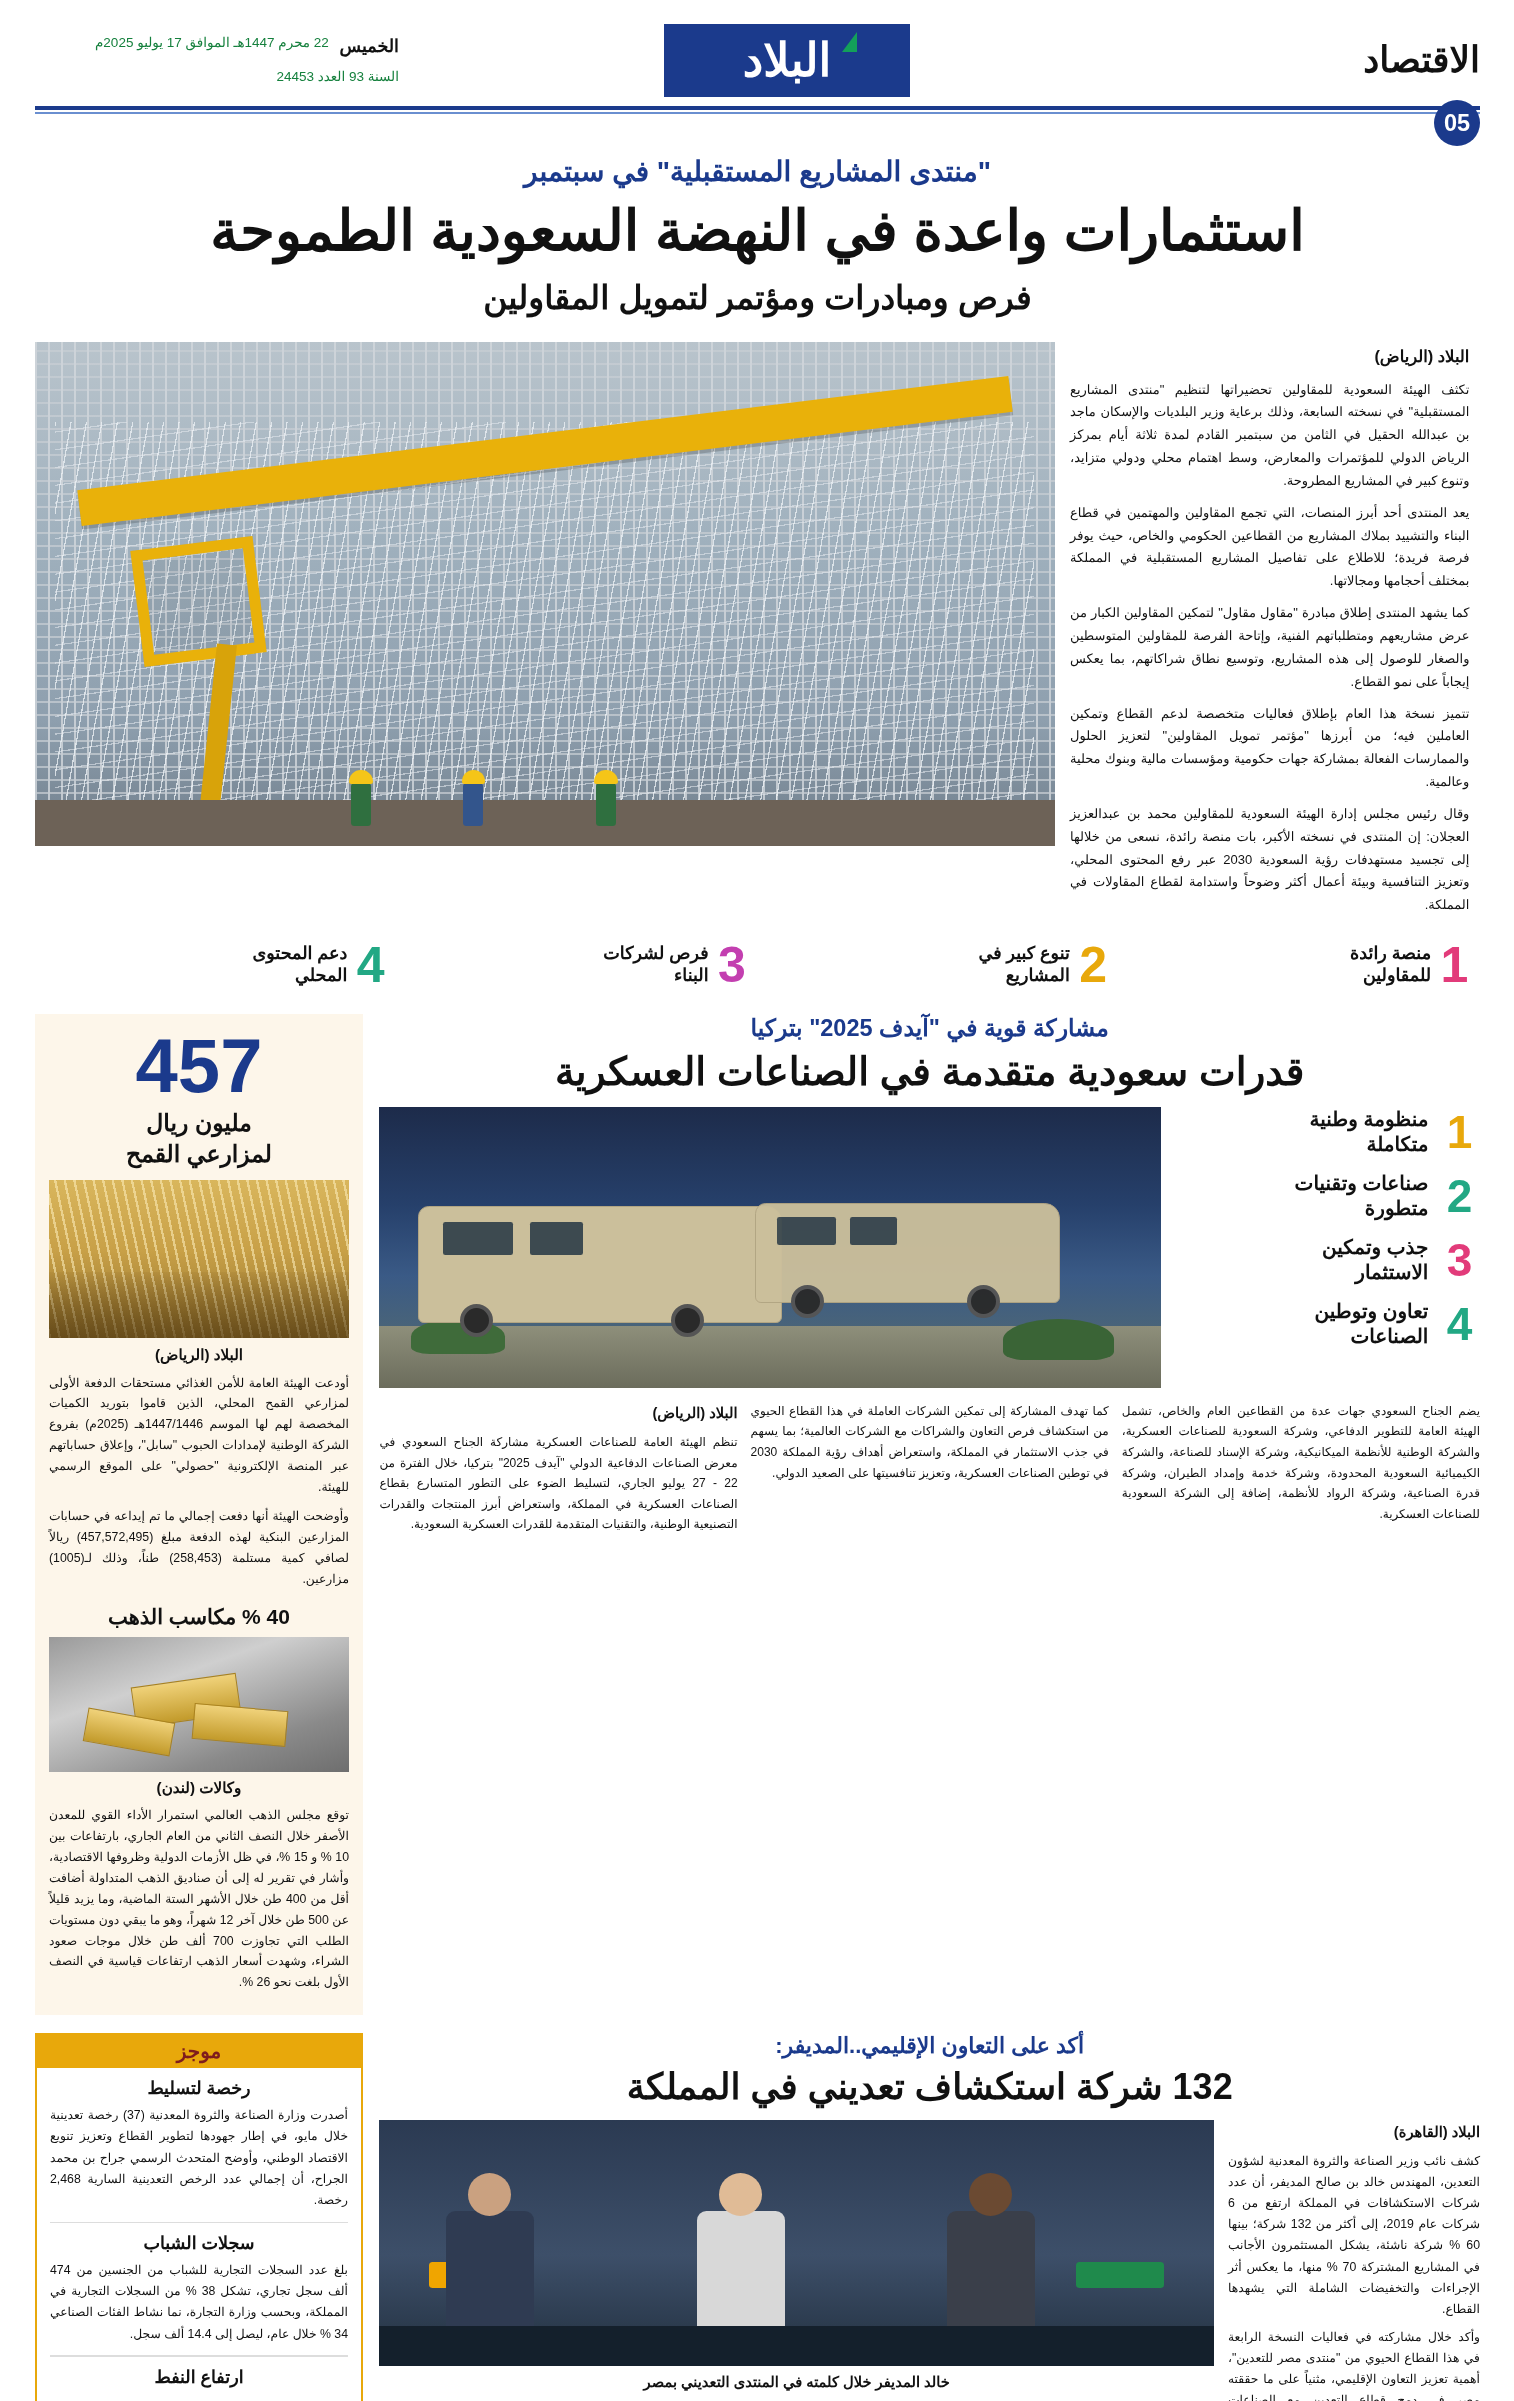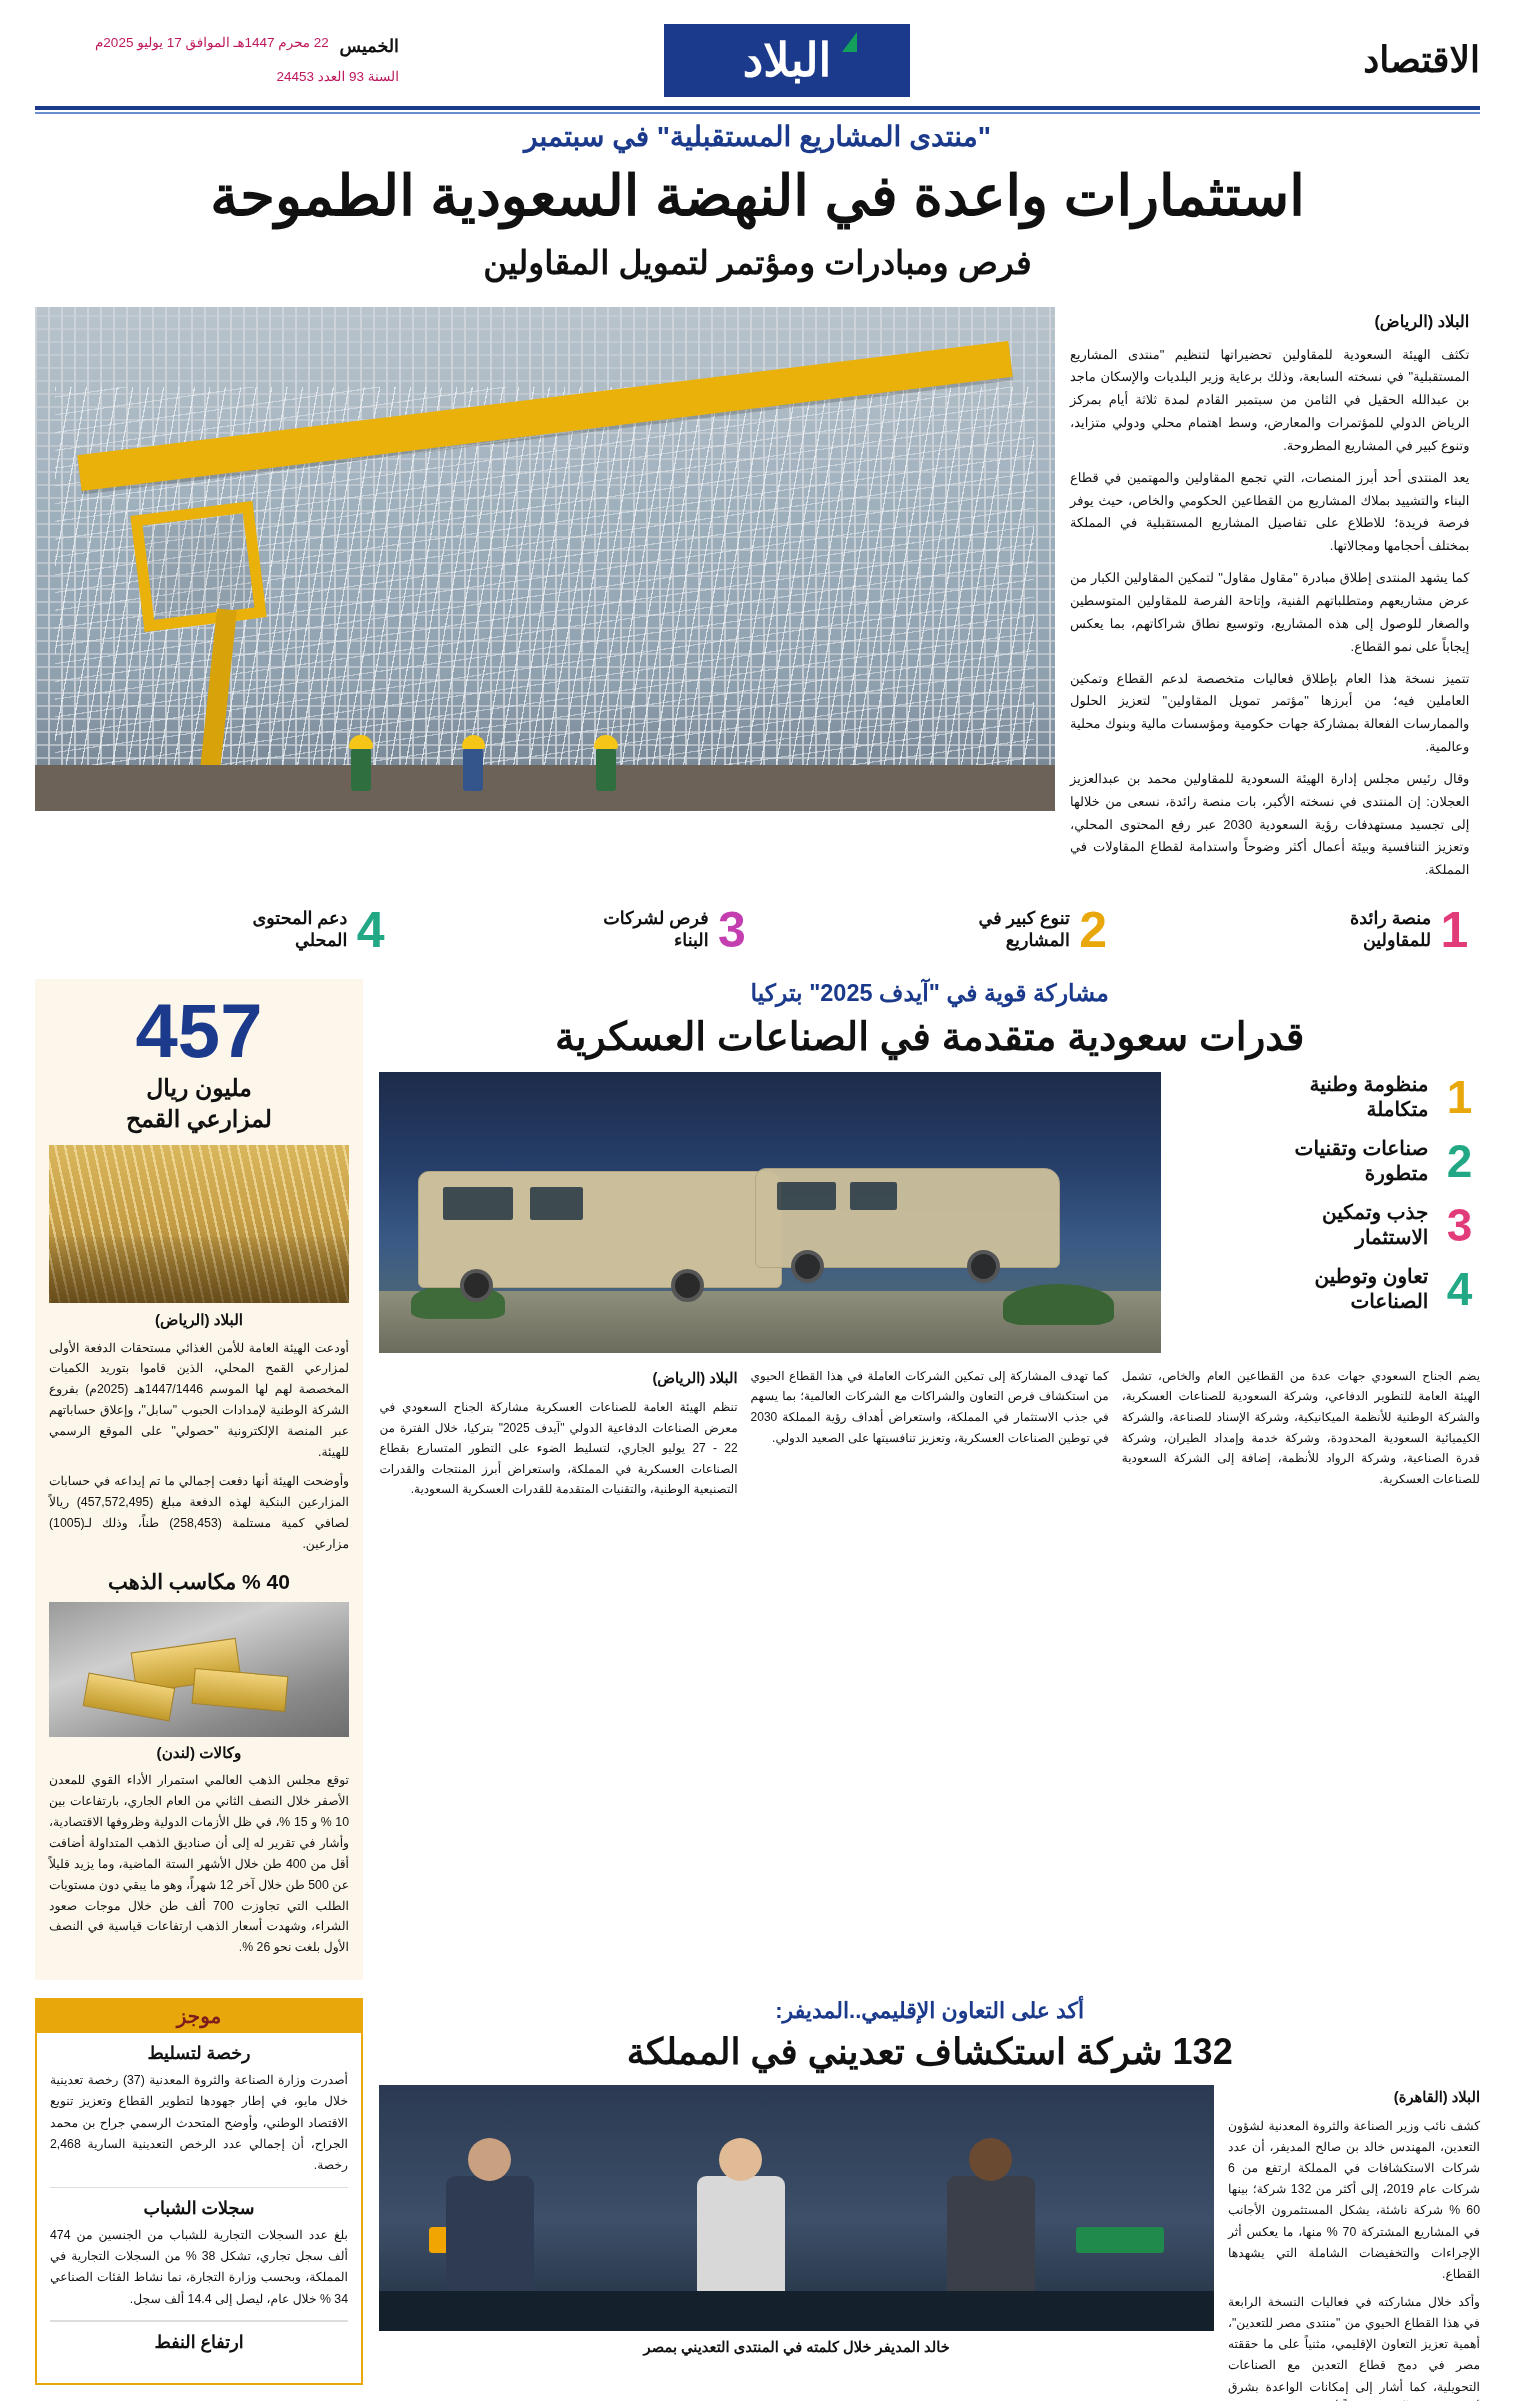--- a/index.html
+++ b/index.html
@@ -24,21 +24,21 @@
     display: flex; align-items: center; justify-content: center; position: relative;
   }
   .logo-text { font-size: 46px; font-weight: bold; letter-spacing: 2.3px; }
   .logo-flag {
     position: absolute; top: 8.2px; right: 53px; width: 0; height: 0;
     border-left: 15.2px solid transparent; border-bottom: 20px solid #13a05a;
   }
   .masthead-right { width: 364px; text-align: left; font-size: 13.5px; line-height: 1.9; }
   .mh-line { display: flex; justify-content: flex-start; gap: 10.6px; }
   .mh-day { font-weight: bold; font-size: 17.6px; }
-  .mh-meta { color: #be185d; }
+  .mh-meta { color: #15803d; }
   .rule { height: 4.1px; background: #1b3a8c; margin: 3.5px 0 0 0; }
   .rule-thin { height: 1.8px; background: #6a8fd0; margin-top: 2.3px; }
   .pagenum-row { position: relative; height: 35px; }
   .pagenum {
     position: absolute; right: 0; top: -14px;
     width: 46px; height: 46px; border-radius: 50%;
     background: #1b3a8c; color: #fff; font-size: 23.5px; font-weight: bold;
     display: flex; align-items: center; justify-content: center;
   }
 
@@ -215,20 +215,23 @@
         <span class="mh-day">الخميس</span>
         <span class="mh-meta">22 محرم 1447هـ الموافق 17 يوليو 2025م</span>
       </div>
       <div class="mh-line">
         <span class="mh-meta">السنة 93 العدد 24453</span>
       </div>
     </div>
   </div>
   <div class="rule"></div>
   <div class="rule-thin"></div>
+  <div class="pagenum-row">
+    <div class="pagenum">05</div>
+  </div>
 
   <div class="lead">
     <div class="kicker">"منتدى المشاريع المستقبلية" في سبتمبر</div>
     <div class="headline">استثمارات واعدة في النهضة السعودية الطموحة</div>
     <div class="subhead">فرص ومبادرات ومؤتمر لتمويل المقاولين</div>
   </div>
 
   <div class="lead-body">
     <div class="lead-text">
       <div class="byline">البلاد (الرياض)</div>

